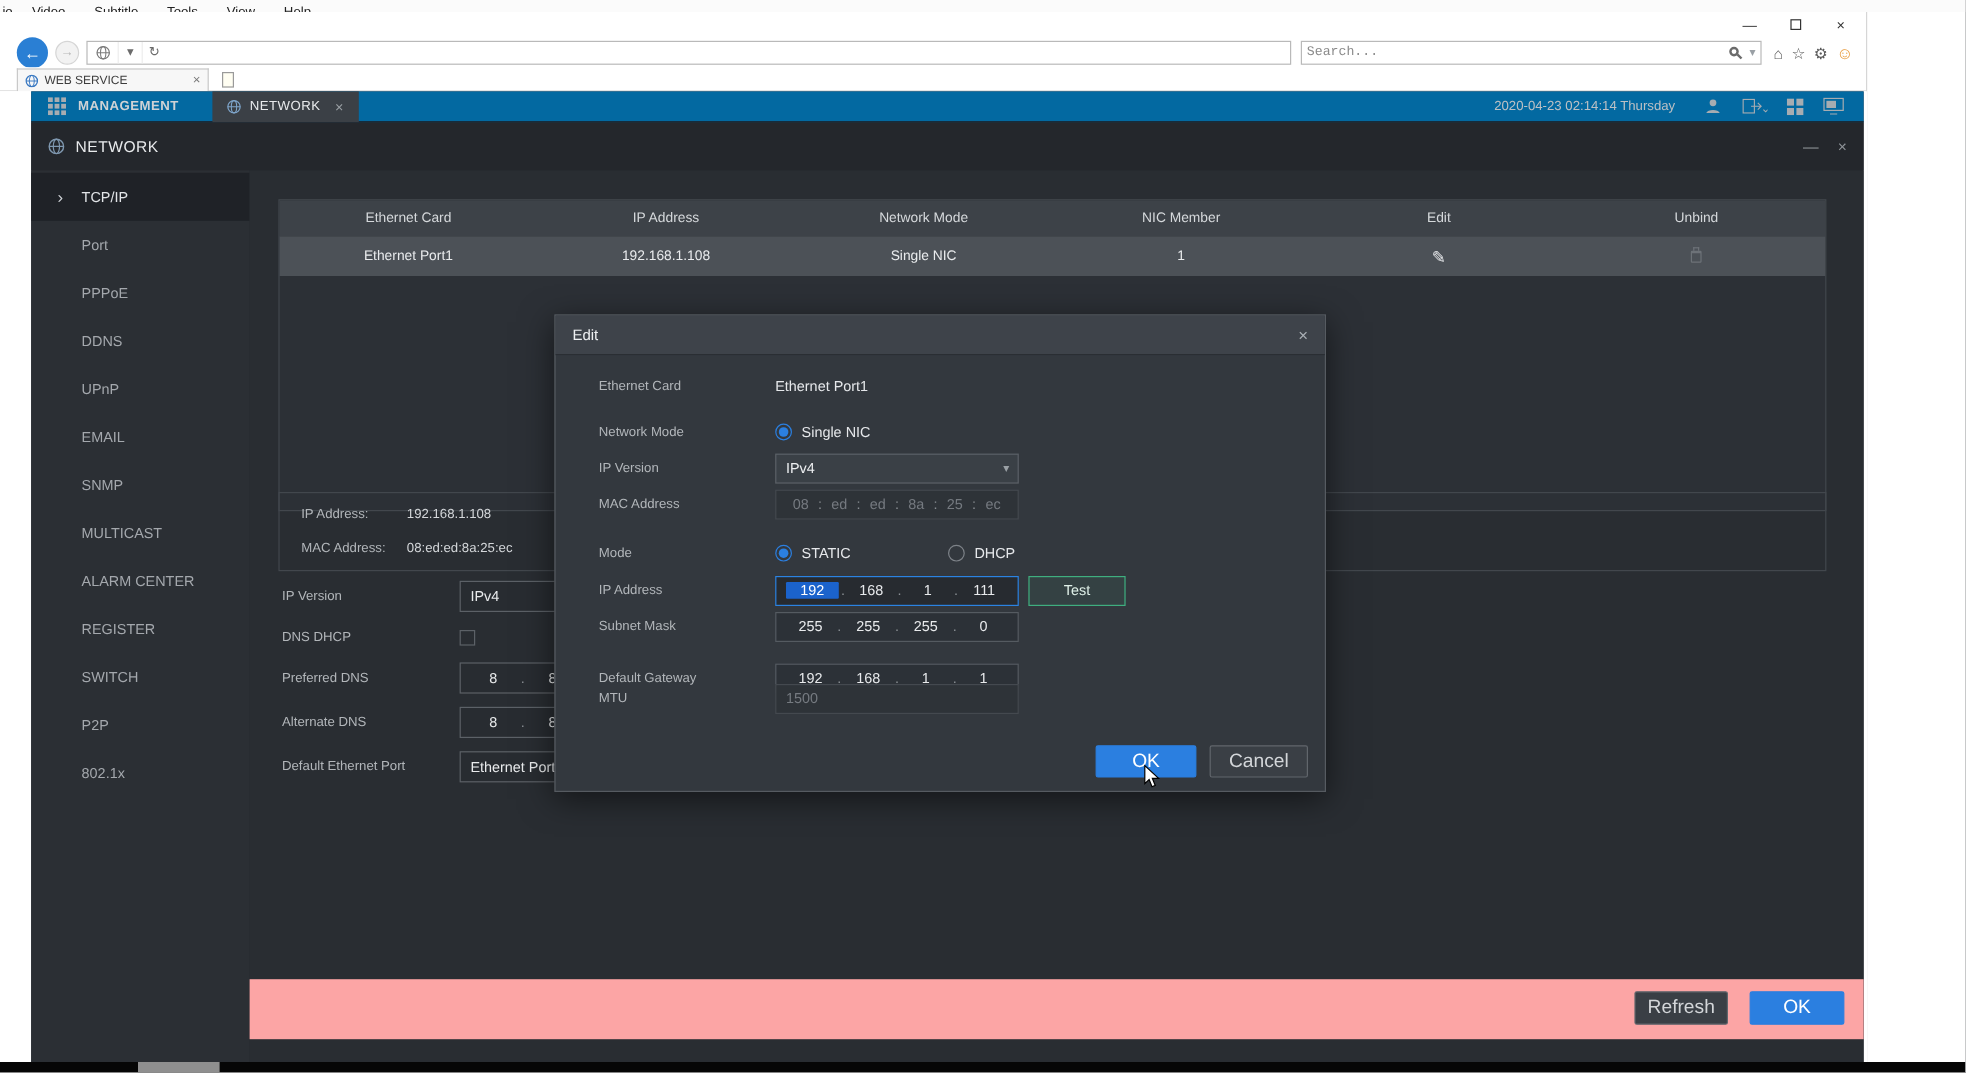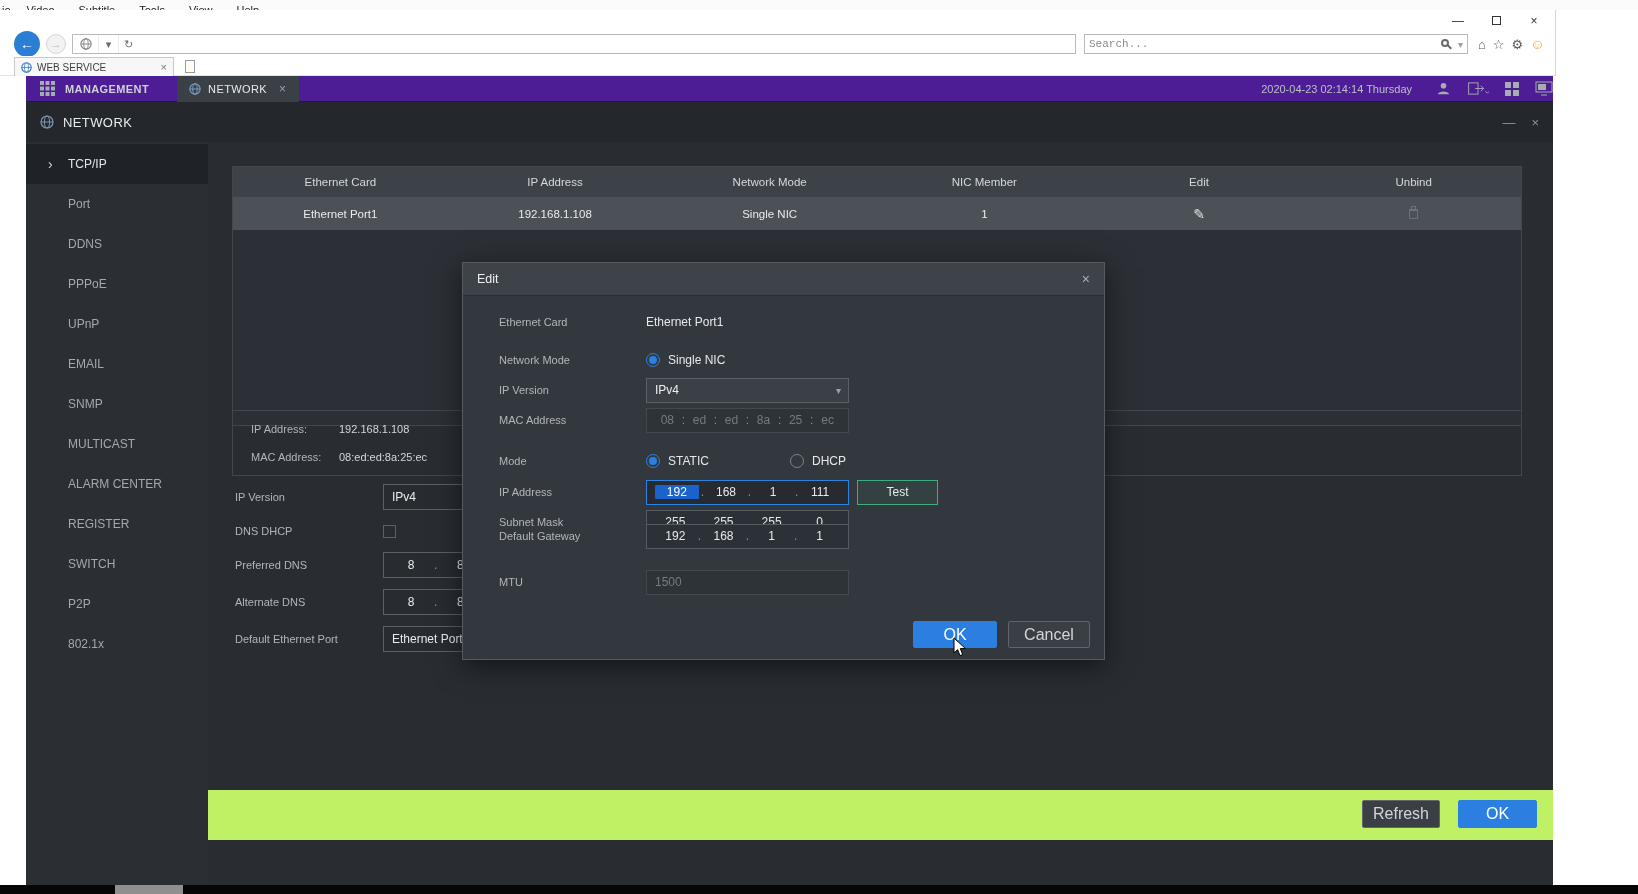--- a/index.html
+++ b/index.html
@@ -41,27 +41,27 @@
   .btab .g-icon{color:#3a79c2}
   .btab-label{font-size:10px;color:#3d3d3d;flex:1;white-space:nowrap;overflow:hidden}
   .btab-close{font-size:11px;color:#777}
   .newtab{position:absolute;left:180px;top:3px;width:20px;height:15px;display:flex;align-items:center;justify-content:center}
   .page-ic{width:10px;height:13px;border:1px solid #9a9a9a;background:#fffef2}
 
   
   .viewport{position:absolute;left:0;top:66px;width:1556px;height:809px;background:#fff;overflow:hidden}
   .app{position:absolute;left:26px;top:0;width:1527px;height:809px;background:#26292e}
 
-  .appnav{position:absolute;left:0;top:0;width:100%;height:26px;background:#4c1d95;display:flex;align-items:center;border-bottom:1px solid #1c1f23}
+  .appnav{position:absolute;left:0;top:0;width:100%;height:26px;background:#0369a1;display:flex;align-items:center;border-bottom:1px solid #1c1f23}
   .grid9{margin-left:14px;display:flex}
   .appnav-title{font-size:11px;color:#cfd2d5;letter-spacing:.4px;margin-left:10px;font-weight:bold}
   .appnav-tab{height:26px;margin-left:28px;background:#3b4046;display:flex;align-items:center;padding:0 12px;gap:7px;font-size:11px;color:#e8eaec;letter-spacing:.4px}
   .appnav-tab .g-icon{color:#7fa6cc}
   .appnav-tab .tabx{color:#9aa0a5;font-size:12px;margin-left:5px}
-  .appnav-right{margin-left:auto;display:flex;align-items:center;gap:16px;padding-right:0}
+  .appnav-right{margin-left:auto;display:flex;align-items:center;gap:16px;padding-right:16px}
   .datetime{font-size:11px;color:#bcc0c4;margin-right:8px}
   .navic{display:flex;align-items:center}
 
   .appheader{position:absolute;left:0;top:26px;width:100%;height:40px;background:#24272c;display:flex;align-items:center;padding:0 14px;gap:9px}
   .appheader .g-icon{color:#7f98b0}
   .apptitle{font-size:13px;color:#e9ebed;letter-spacing:.4px}
   .apphdr-right{margin-left:auto;display:flex;gap:16px;color:#8f9499;font-size:13px}
 
   .appbody{position:absolute;left:0;top:66px;width:100%;height:743px}
   .sidebar{position:absolute;left:0;top:0;width:182px;height:100%;background:#2b2f34;padding-top:2px}
@@ -89,21 +89,21 @@
   .c-row{position:absolute;left:27px;height:26px;display:flex;align-items:center}
   .c-label{width:148px;font-size:11px;color:#b2b6ba}
   .c-select{width:265px;height:26px;background:#282c31;border:1px solid #5c6167;display:flex;align-items:center;padding:0 8px;font-size:12px;color:#e9ebed;position:relative;overflow:hidden;white-space:nowrap}
   .ddar{color:#9aa0a5;font-size:10px}
   .c-select .ddar{position:absolute;right:8px}
   .c-check{width:13px;height:13px;border:1px solid #5c6167;background:transparent}
   .c-ip{width:265px;height:26px;background:#282c31;border:1px solid #5c6167;display:flex;align-items:center;padding:0 4px;font-size:12px;color:#e9ebec}
   .c-ip .seg{width:46px;text-align:center}
   .sep{color:#8a8f94}
 
-  .footerbar{position:absolute;left:0;top:648px;width:100%;height:50px;background:#bef264}
+  .footerbar{position:absolute;left:0;top:674px;width:100%;height:50px;background:#fca5a5}
   .btn{display:flex;align-items:center;justify-content:center;font-size:16px;border-radius:2px}
   .btn.dark{background:#3a3f45;border:1px solid #61666c;color:#d3d6d9}
   .btn.blue{background:#2b7fe0;border:1px solid #2b7fe0;color:#fff}
   .fb-refresh{position:absolute;left:1154px;top:10px;width:78px;height:28px}
   .fb-ok{position:absolute;left:1250px;top:10px;width:79px;height:28px}
 
   
   .modal{position:absolute;left:462px;top:186px;width:643px;height:398px;background:#33383e;border:1px solid #565b61;box-shadow:0 6px 26px rgba(0,0,0,.55);z-index:10}
   .m-titlebar{height:33px;background:#3e434a;display:flex;align-items:center;padding:0 14px;font-size:12.5px;color:#eef0f2;border-bottom:1px solid #2a2e33}
   .m-close{margin-left:auto;color:#aab0b5;font-size:14px}
@@ -274,24 +274,24 @@
 
           <div class="sidebar">
             <div class="side-item selected">
                 <span class="chev">›</span>
                 <span>TCP/IP</span>
               </div>
             <div class="side-item">
                 <span>Port</span>
               </div>
             <div class="side-item">
+                <span>PPPoE</span>
+              </div>
+            <div class="side-item">
                 <span>DDNS</span>
-              </div>
-            <div class="side-item">
-                <span>PPPoE</span>
               </div>
             <div class="side-item">
                 <span>UPnP</span>
               </div>
             <div class="side-item">
                 <span>EMAIL</span>
               </div>
             <div class="side-item">
                 <span>SNMP</span>
               </div>
@@ -469,21 +469,21 @@
             <span class="seg">255</span>
               <span class="sep">.</span>
               <span class="seg">255</span>
               <span class="sep">.</span>
               <span class="seg">255</span>
               <span class="sep">.</span>
               <span class="seg">0</span>
           </div>
         </div>
 
-        <div class="m-row" style="top:260px">
+        <div class="m-row" style="top:289px">
           <span class="m-label">Default Gateway</span>
           <div class="m-ip">
             <span class="seg">192</span>
               <span class="sep">.</span>
               <span class="seg">168</span>
               <span class="sep">.</span>
               <span class="seg">1</span>
               <span class="sep">.</span>
               <span class="seg">1</span>
           </div>

